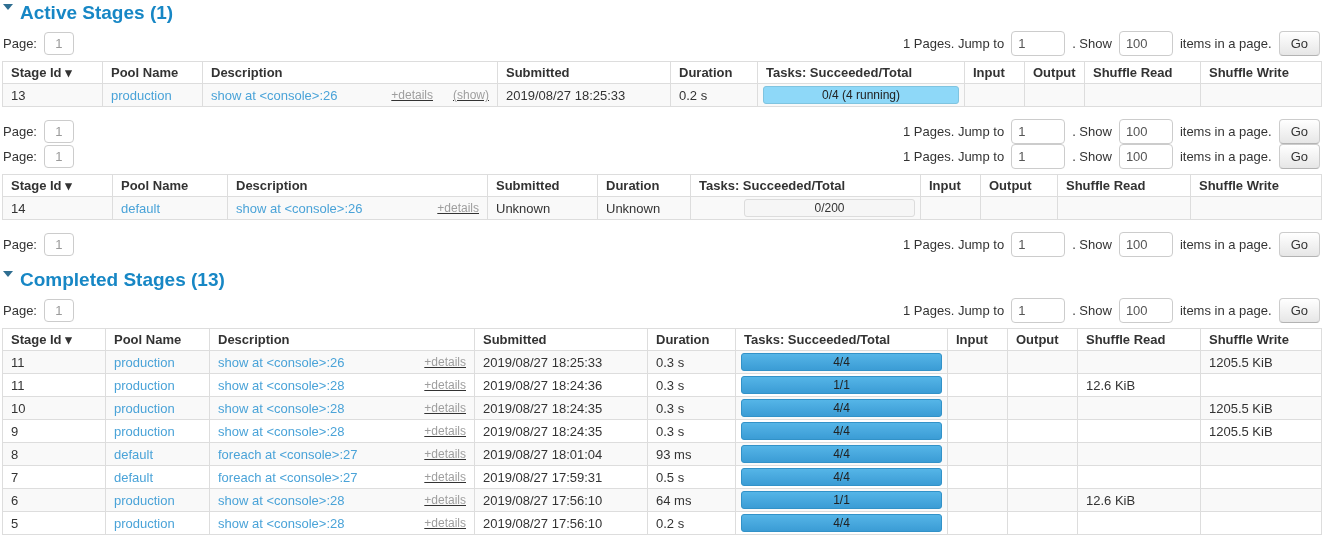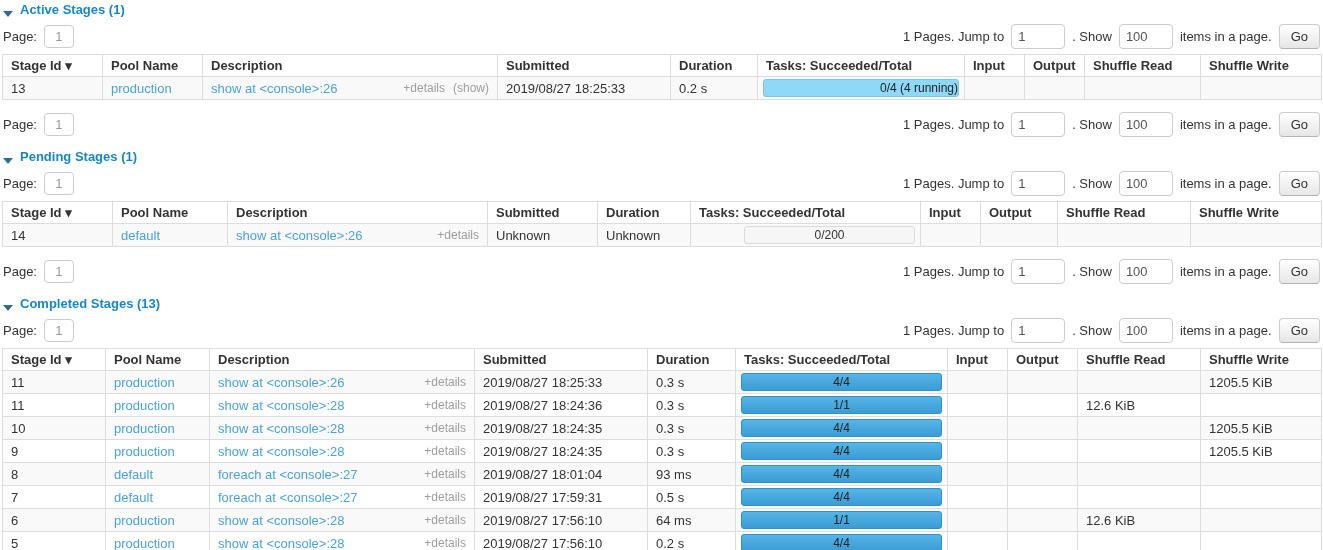--- a/index.html
+++ b/index.html
@@ -1,20 +1,20 @@
 <!DOCTYPE html>
 <html style="--heading: #1787c5; --link: #4aa3d8; --border: #dddddd; --stripe: #f9f9f9; --muted: #9e9e9e; --bar-done-top: #55b5e7; --bar-done-bottom: #3b9cd5; --bar-done-border: #3292c8; --bar-running-bg: #8ed8f8; --bar-running-border: #7fc4e0; --bar-empty-bg: #f6f6f6; --bar-empty-border: #dcdcdc;"><head>
 <meta charset="utf-8">
 <style>
   html, body { margin:0; padding:0; background:#fff; width:1323px; height:550px; overflow:hidden; }
   body { font-family:"Liberation Sans", sans-serif; font-size:13px; color:#333; }
   .wrap { padding:0 2px; }
 
-  .heading { color:var(--heading,#1787c5); font-size:13px; font-weight:bold;
-             display:flex; align-items:flex-end; gap:7px; margin:12px 0 7px 1px; cursor:pointer; }
+  .heading { color:var(--heading,#1787c5); font-size:19px; font-weight:bold;
+             display:flex; align-items:flex-start; gap:7px; margin:12px 0 7px 1px; cursor:pointer; }
   .wrap > .heading:first-child { margin-top:2px; }
   .tri { width:0; height:0; border-left:5px solid transparent; border-right:5px solid transparent;
          border-top:6px solid #2f6e91; margin-top:2px; }
 
   .pagerow { display:flex; justify-content:space-between; align-items:center; margin:0 1px; }
   .pg-left { display:flex; align-items:center; gap:7px; }
   .pg-right { display:flex; align-items:center; gap:7px; }
   .page-input { width:22px; height:15px; padding:3px; text-align:center; color:#9a9a9a;
                 border:1px solid #ccc; border-radius:4px; font-size:13px; font-family:inherit; }
   .pg-input { width:40px; height:15px; padding:4px 6px; border:1px solid #ccc; border-radius:4px;
@@ -25,28 +25,28 @@
 
   table { border-collapse:collapse; table-layout:fixed; width:1319px; margin:5px 0 12px;padding-left:24px; }
   th, td { border:1px solid var(--border,#ddd); padding:3px 8px; font-size:13px; text-align:left;
            white-space:nowrap; overflow:hidden; height:15px; }
   th { font-weight:bold; background:#fff; color:#333; cursor:pointer; }
   tbody tr:nth-child(odd) { background:var(--stripe,#f9f9f9); }
 
   a { color:var(--link,#4aa3d8); text-decoration:none; cursor:pointer; }
   .muted { color:var(--muted,#9e9e9e); font-size:12px; }
   .desc-wrap { display:flex; justify-content:space-between; align-items:center;text-align:center; }
-  .desc-right { display:flex; gap:8px; }
+  .desc-right { display:flex; gap:20px;text-decoration:underline; }
 
   .tasks-cell { padding:2px 5px; }
   .bar { height:16px; line-height:16px; font-size:12px; text-align:center;
          border-radius:3px; color:#222; overflow:hidden; }
   .bar.full { background:linear-gradient(to bottom, var(--bar-done-top,#55b5e7), var(--bar-done-bottom,#3b9cd5));
               border:1px solid var(--bar-done-border,#3292c8); }
-  .bar.running { background:var(--bar-running-bg,#8ed8f8); border:1px solid var(--bar-running-border,#7fc4e0);text-align:right; }
+  .bar.running { background:var(--bar-running-bg,#8ed8f8); border:1px solid var(--bar-running-border,#7fc4e0); }
   .bar.empty { background:var(--bar-empty-bg,#f6f6f6); border:1px solid var(--bar-empty-border,#dcdcdc); color:#333;margin-left:48px; }
 </style>
 </head>
 <body>
 
 <div class="wrap" id="app">
     <div class="heading">
       <span class="tri"></span>
       <span>Active Stages (1)</span>
     </div>
@@ -123,24 +123,20 @@
       </div>
       <div class="pg-right">
         <span>1 Pages. Jump to</span>
         <input class="pg-input" value="1" style="">
         <span>. Show</span>
         <input class="pg-input" value="100" style="">
         <span>items in a page.</span>
         <button class="go-btn">Go</button>
       </div>
     </div>
-    <div class="heading">
-      <span class="tri"></span>
-      <span>Pending Stages (1)</span>
-    </div>
     <div class="pagerow">
       <div class="pg-left">
         <span>Page:</span>
         <input class="page-input" value="1" style="">
       </div>
       <div class="pg-right">
         <span>1 Pages. Jump to</span>
         <input class="pg-input" value="1" style="">
         <span>. Show</span>
         <input class="pg-input" value="100" style="">

